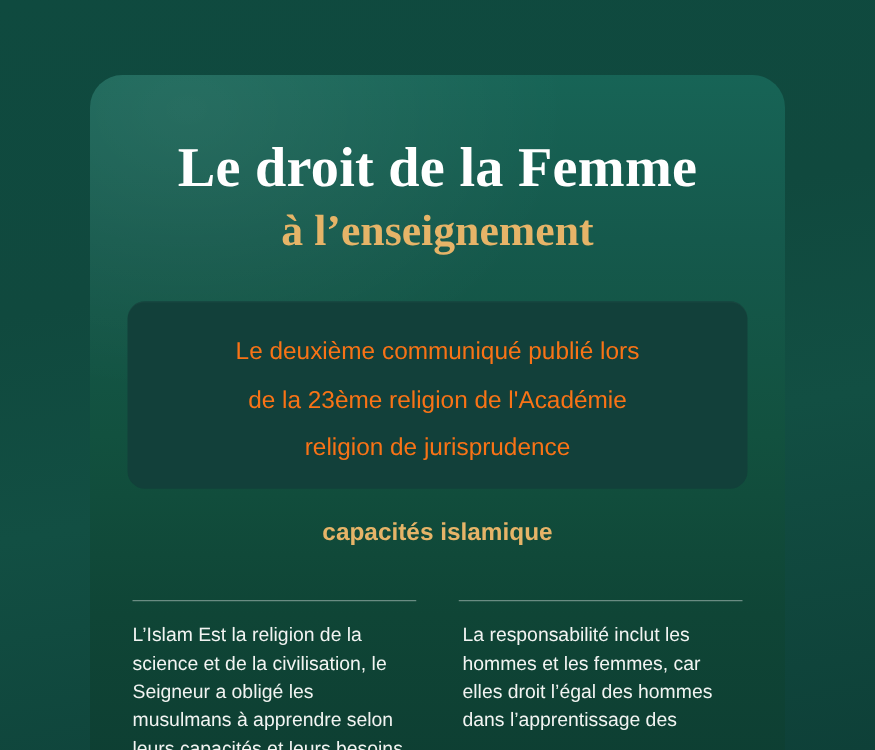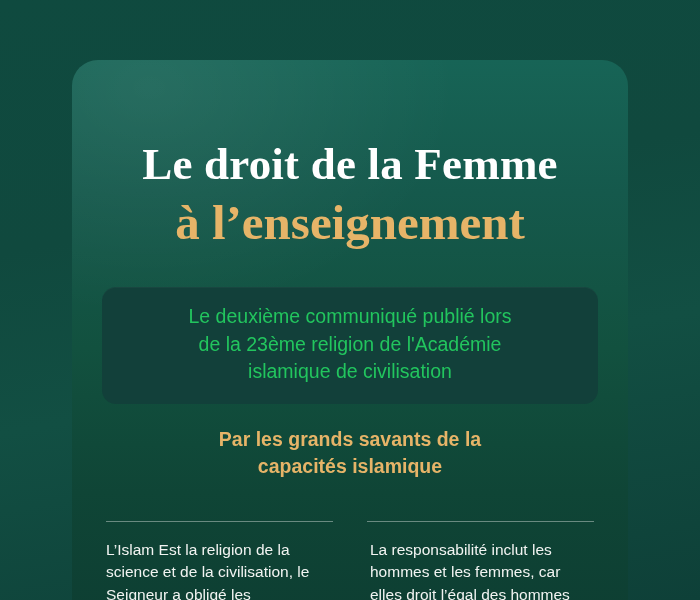--- a/index.html
+++ b/index.html
@@ -36,56 +36,57 @@
     position: absolute;
     left: -10%;
     top: -12%;
     width: 80%;
     height: 55%;
     background: radial-gradient(ellipse at 30% 30%, rgba(255,255,255,0.07), rgba(255,255,255,0) 70%);
   }
 
   .title-wrap {
     position: relative;
-    padding-top: 80px;
+    padding-top: 50px;
     text-align: center;
   }
   .title-main {
     font-family: "Liberation Serif", serif;
     color: #ffffff;
     font-size: 45px;
     line-height: 1.08;
     font-weight: bold;
     letter-spacing: 0.2px;
     white-space: nowrap;
   }
   .title-sub {
     font-family: "Liberation Serif", serif;
     color: #e6b468;
-    font-size: 49px;
+    font-size: 35px;
     line-height: 1.15;
     font-weight: bold;
     margin-top: 6px;
     white-space: nowrap;
   }
 
   .callout {
     position: relative;
     margin: 36px 30px 0 30px;
     background: #12403a;
     border-radius: 14px;
     padding: 16px 24px 18px 24px;
     box-shadow: 0 1px 0 rgba(255,255,255,0.03) inset;
   }
   .callout p {
-    color: #22c55e;
+    color: #f97316;
     font-size: 19.5px;
     line-height: 1.42;
     text-align: center;
     text-align-last: center;
+    margin-top: 11px;
   }
   .callout p.justified {
     text-align: justify;
     text-align-last: center;
   }
 
   .byline {
     position: relative;
     margin: 22px 52px 0 52px;
     color: #e6b468;
@@ -126,25 +127,24 @@
   <div id="card">
 
     <div class="title-wrap">
       <div class="title-main">Le droit de la Femme</div>
       <div class="title-sub">à l’enseignement</div>
     </div>
 
     <div class="callout">
       <p class="justified">Le deuxième communiqué publié lors</p>
       <p class="justified">de la 23ème religion de l'Académie</p>
-      <p>islamique de civilisation</p>
+      <p>religion de jurisprudence</p>
     </div>
 
     <div class="byline">
-      <span>Par les grands savants de la</span>
       <span class="line2">capacités islamique</span>
     </div>
 
     <div class="columns">
       <div class="col left">
         <div class="rule"></div>
         <p>L’Islam Est la religion de la science et de la civilisation, le Seigneur a obligé les musulmans à apprendre selon leurs capacités et leurs besoins</p>
       </div>
       <div class="col right">
         <div class="rule"></div>

